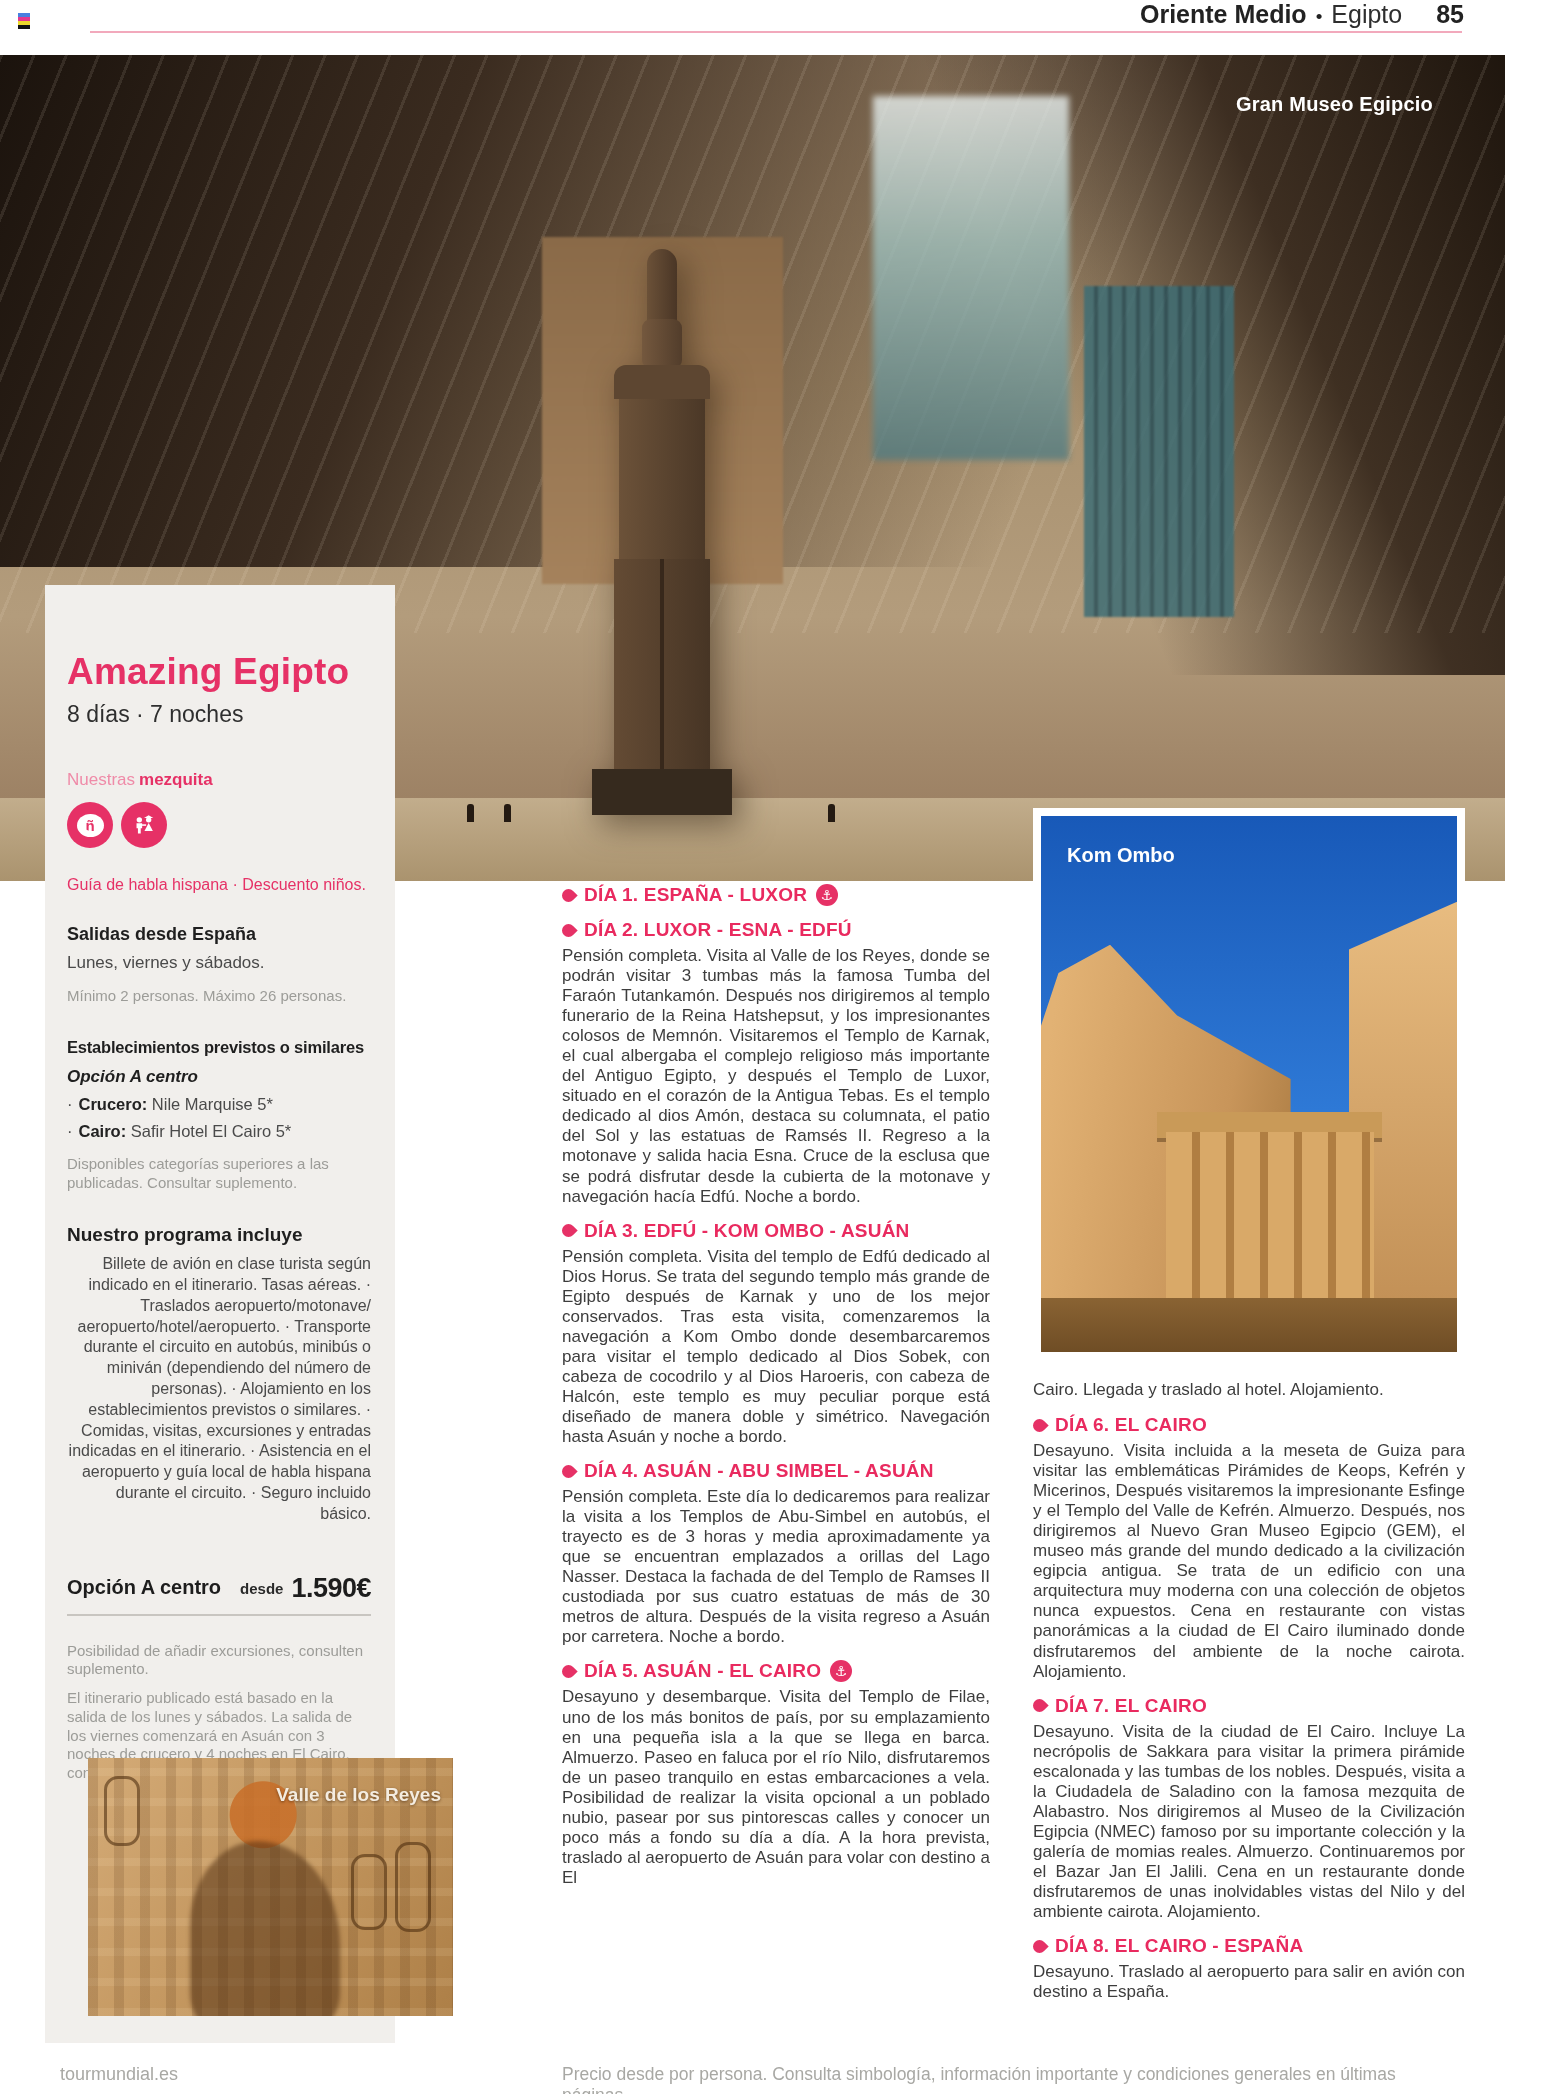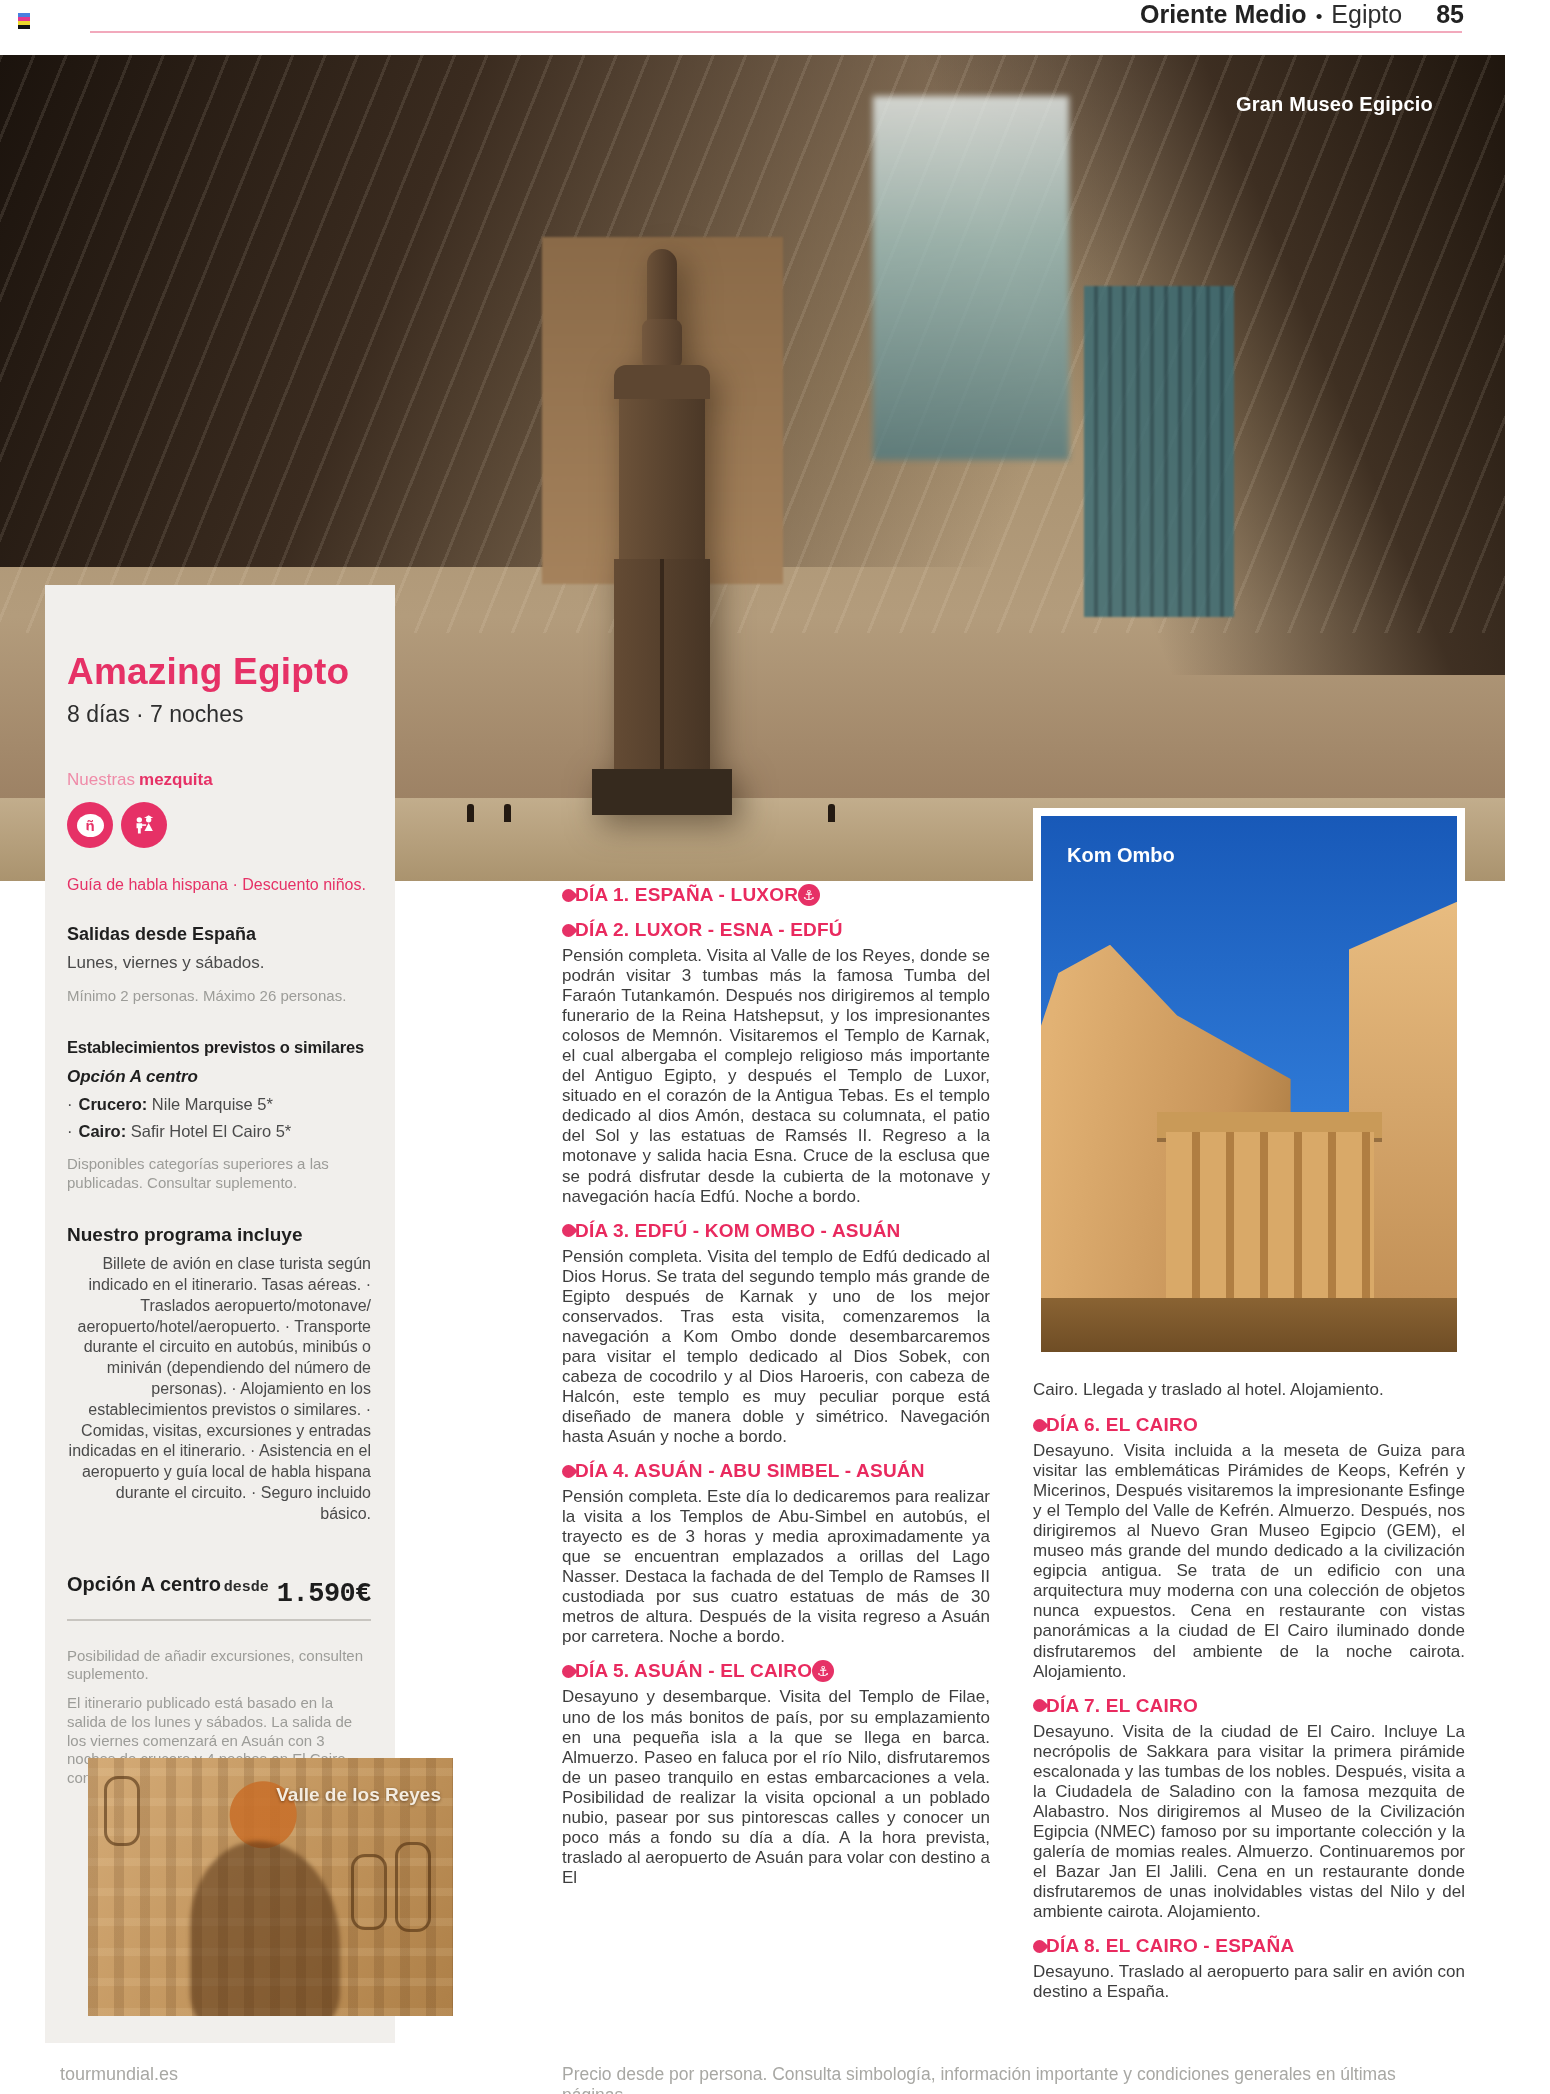--- a/index.html
+++ b/index.html
@@ -66,30 +66,30 @@
   .sb-h.tight{font-size:16.5px;white-space:nowrap;letter-spacing:-.2px;}
   .sb-line{margin-top:8px;font-size:17px;color:#4a4a4a;}
   .sb-gray{margin-top:14px;font-size:15px;color:var(--gray);line-height:1.25;}
   .sb-opcion{margin-top:10px;font-size:17px;font-weight:800;font-style:italic;color:#1f1f1f;}
   .hotel-row{margin-top:8px;font-size:16.5px;color:#4a4a4a;}
   .hotel-row .bullet{margin-right:6px;color:#4a4a4a;}
   .hotel-row b{color:#222;}
   .sb-prog{margin-top:8px;font-size:16px;color:#4a4a4a;line-height:1.3;text-align:right;}
   .price-row{margin-top:48px;display:flex;align-items:baseline;justify-content:space-between;}
   .price-opt{font-size:20px;font-weight:800;color:#1d1d1d;}
-  .price-right{display:flex;align-items:flex-start;gap:8px;font-family:Liberation Mono, monospace;}
+  .price-right{display:flex;align-items:center;gap:8px;}
   .price-from{font-size:15px;font-weight:700;color:#2a2a2a;}
   .price-val{font-size:27px;font-weight:800;color:#1d1d1d;letter-spacing:-.5px;}
   .price-rule{border-bottom:2px solid #c8c5c0;margin-top:10px;}
 
   
   .colmid{position:absolute;left:562px;top:884px;width:428px;z-index:1;}
   .colright-text{position:absolute;left:1033px;top:1380px;width:432px;z-index:1;}
   .day{margin-bottom:13px;}
-  .day-head{display:flex;align-items:center;margin-bottom:5px;}
+  .day-head{display:flex;align-items:center;gap:9px;margin-bottom:5px;}
   .day-marker{width:13px;height:13px;background:var(--pink);border-radius:50% 0 50% 50%;transform:rotate(45deg);flex:0 0 auto;}
   .day-title{font-size:19px;font-weight:800;color:#e92a5f;letter-spacing:.2px;}
   .anchor-badge{display:inline-flex;align-items:center;justify-content:center;width:22px;height:22px;border-radius:50%;
                 background:var(--pink);color:#fff;font-size:14px;line-height:1;}
   .day-body{margin:0;font-size:17px;line-height:1.18;color:var(--body);text-align:justify;}
   .cont-par{margin:0 0 14px 0;font-size:17px;line-height:1.18;color:var(--body);text-align:justify;}
 
   
   .kom{position:absolute;left:1033px;top:808px;width:432px;height:552px;border:8px solid #fff;box-sizing:border-box;
        overflow:hidden;z-index:3;background:linear-gradient(180deg,#1859b8 0%,#2e79d6 55%,#66a0e2 100%);}

